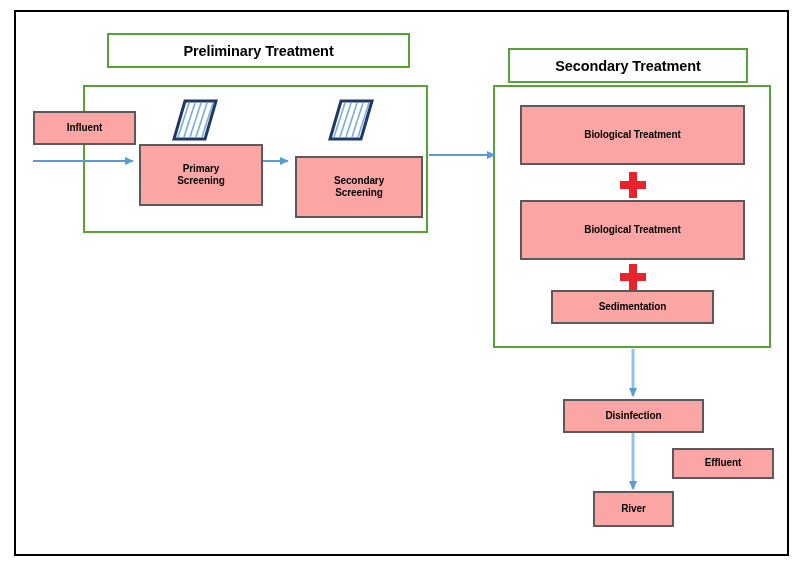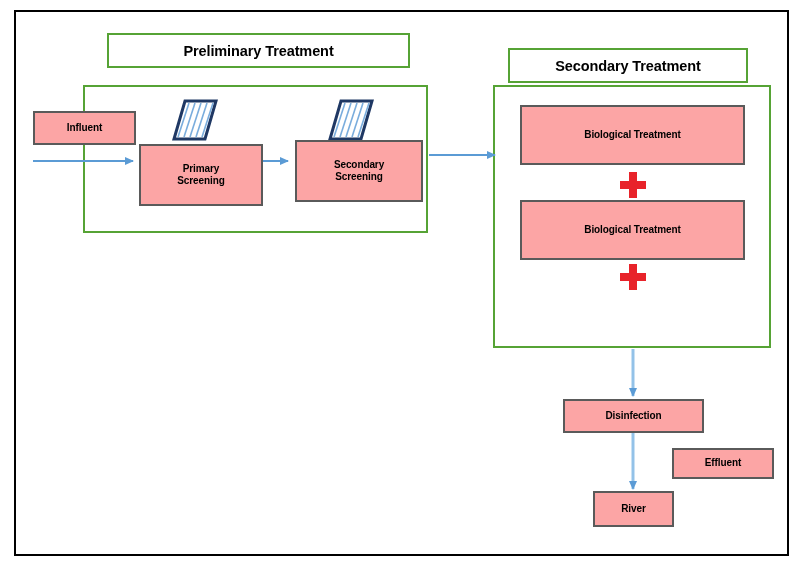--- a/index.html
+++ b/index.html
@@ -143,21 +143,21 @@
     <span>Influent</span>
   </div>
 
   <div class="pbox" style="left:139px; top:144px; width:124px; height:62px;">
     <div>
       <span>Primary</span>
       <span>Screening</span>
     </div>
   </div>
 
-  <div class="pbox" style="left:295px; top:140px; width:128px; height:62px;">
+  <div class="pbox" style="left:295px; top:156px; width:128px; height:62px;">
     <div>
       <span>Secondary</span>
       <span>Screening</span>
     </div>
   </div>
 
   <div class="pbox" style="left:520px; top:105px; width:225px; height:60px;">
     <div>
       <span>Biological Treatment</span>
     </div>
@@ -174,20 +174,23 @@
       <span>Biological Treatment</span>
     </div>
   </div>
 
   <div class="plus-icon" style="left:618px; top:262px;">
     <svg width="30" height="30" viewBox="0 0 30 30">
       <path d="M11,2 L19,2 L19,11 L28,11 L28,19 L19,19 L19,28 L11,28 L11,19 L2,19 L2,11 L11,11 Z" fill="#e8232a"></path>
     </svg>
   </div>
 
+  <div class="pbox" style="left:551px; top:290px; width:163px; height:34px;">
+    <span>Sedimentation</span>
+  </div>
 
   <div class="pbox" style="left:672px; top:448px; width:102px; height:31px;">
     <span>Effluent</span>
   </div>
 
   <div class="pbox" style="left:563px; top:399px; width:141px; height:34px;">
     <span>Disinfection</span>
   </div>
 
   <div class="pbox" style="left:593px; top:491px; width:81px; height:36px;">

